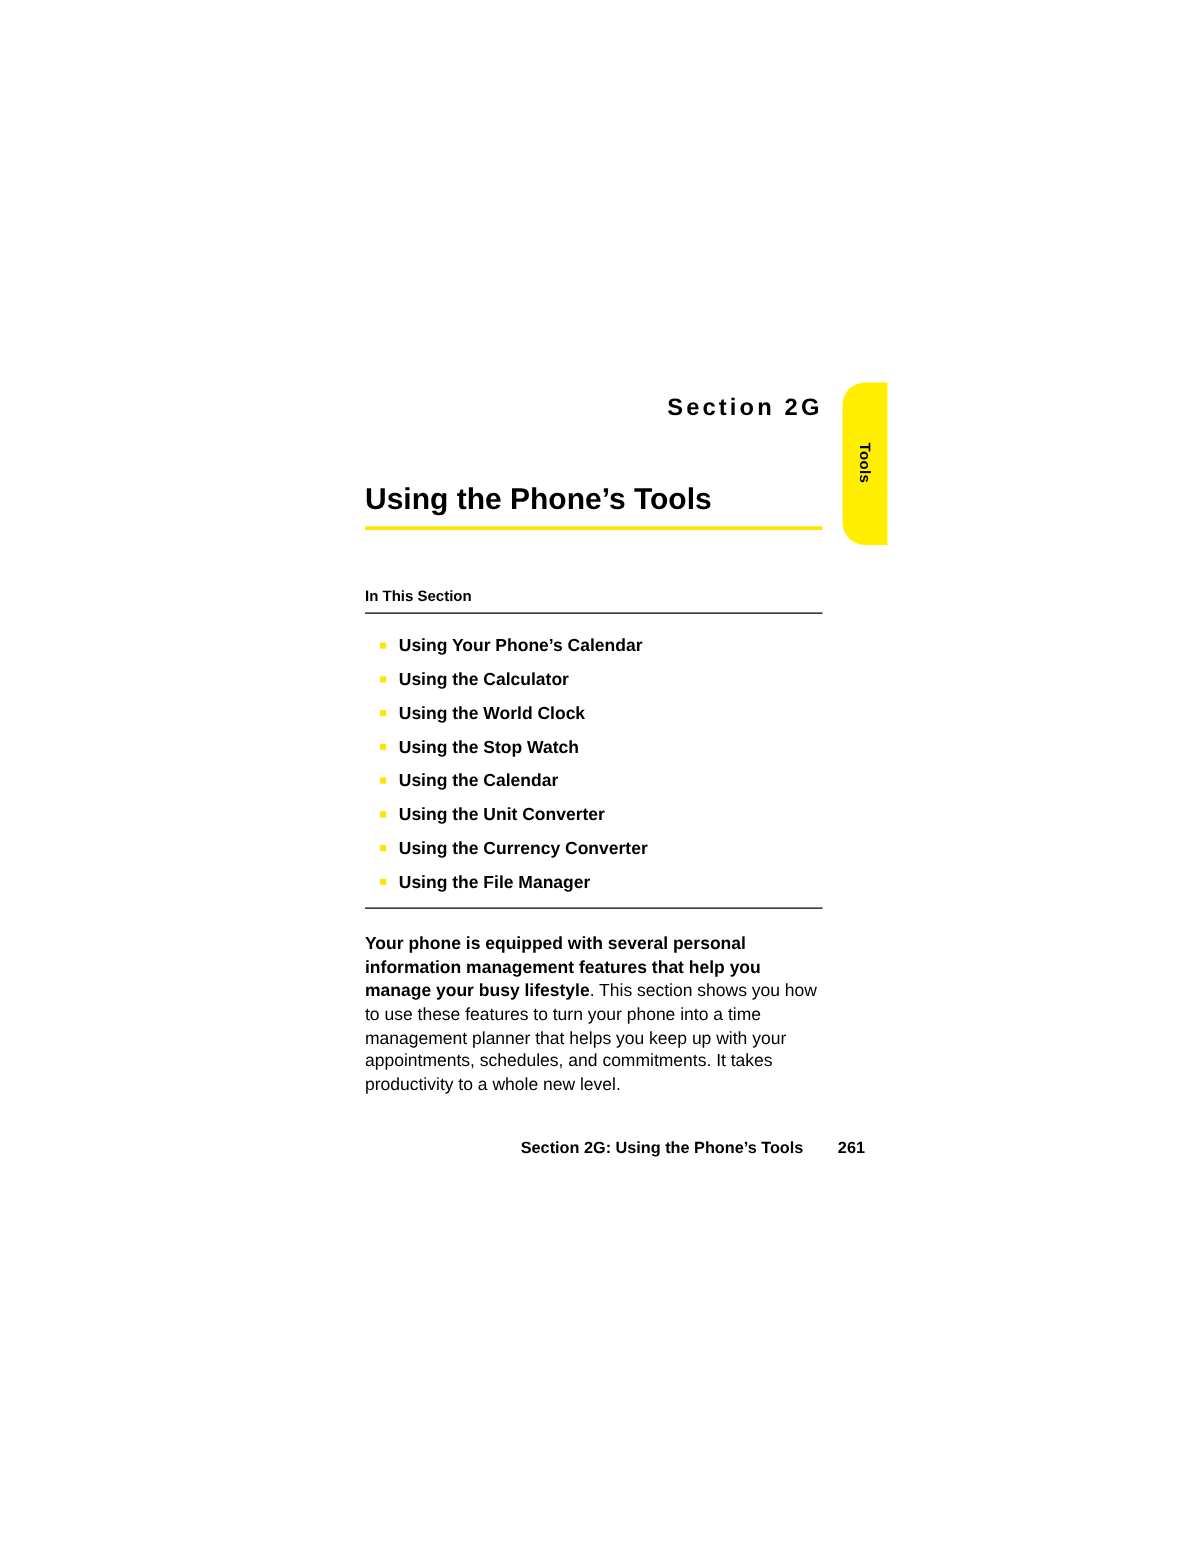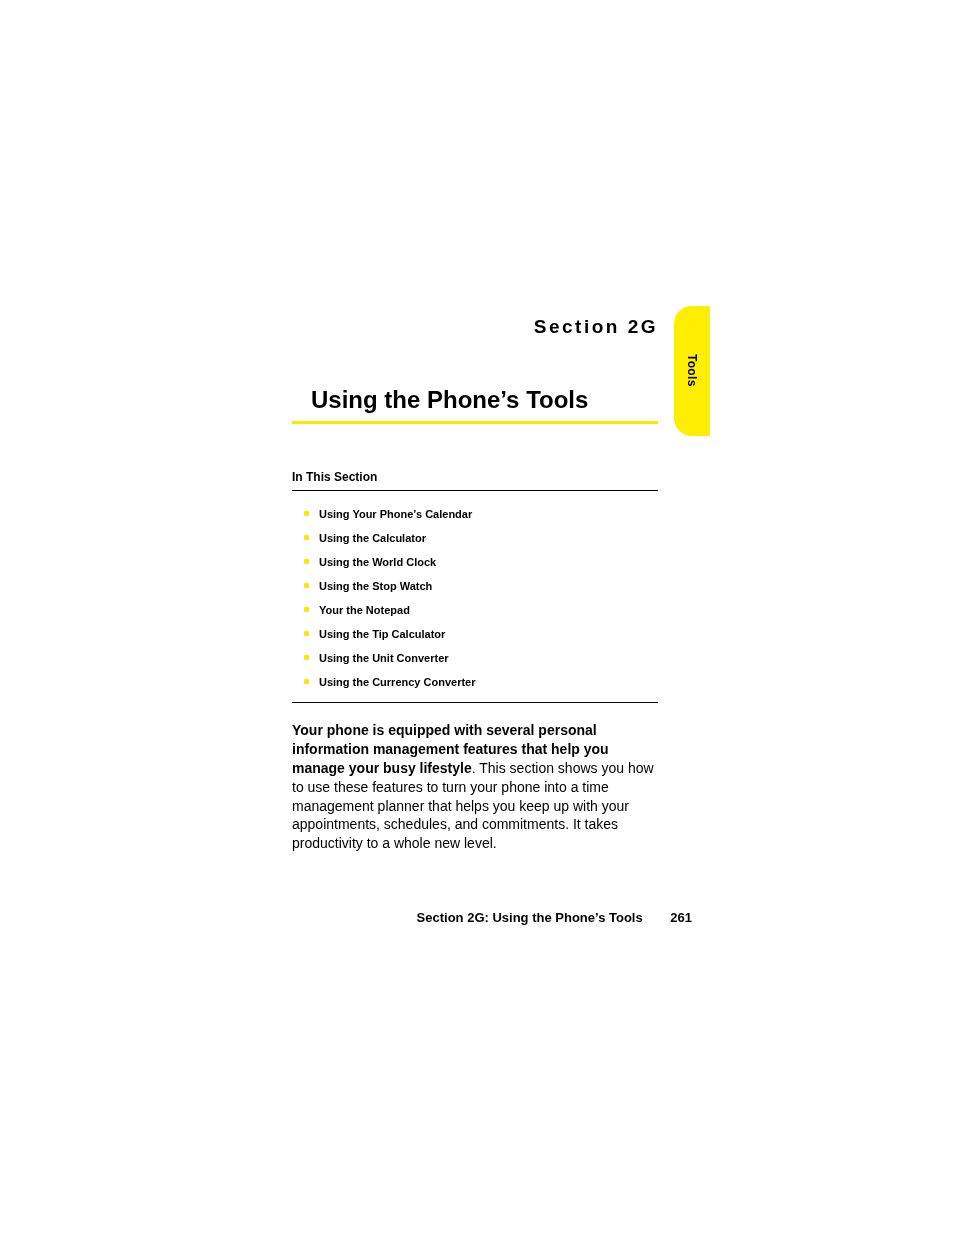--- a/index.html
+++ b/index.html
@@ -1,25 +1,25 @@
 <!DOCTYPE html>
 <html><head>
 <meta charset="utf-8">
 <style>
   * { margin: 0; padding: 0; box-sizing: border-box; }
   html, body { width: 954px; height: 1235px; background: #fff; font-family: "Myriad Pro", "Segoe UI", Arial, sans-serif; color: #000; }
   .page { position: relative; width: 954px; height: 878px; }
   .content { position: absolute; left: 292px; top: 316px; width: 366px; }
   .section-label { font-size: 19px; font-weight: 700; letter-spacing: 2.5px; text-align: right; margin-bottom: 48px; }
   .title-block { position: relative; margin-bottom: 46px; }
-  .title { font-size: 24px; font-weight: 700; padding-bottom: 10px; margin-left: 19px; }
+  .title { font-size: 24px; font-weight: 700; padding-bottom: 10px; }
   .title-underline { position: absolute; left: 0; right: 0; bottom: 0; height: 3px; background: #ffe600; }
   .subhead { font-size: 12px; font-weight: 700; padding-bottom: 6px; border-bottom: 1px solid #000; margin-bottom: 18px; }
   .toc { list-style: none; }
-  .toc li { display: flex; align-items: baseline; font-size: 11px; font-weight: 700; line-height: 1; margin: 0 0 13px 12px; text-align: right; }
+  .toc li { display: flex; align-items: baseline; font-size: 14px; font-weight: 700; line-height: 1; margin: 0 0 13px 12px; text-align: right; }
   .toc li .bullet { display: inline-block; width: 5px; height: 5px; background: #ffe600; border-radius: 1px; margin-right: 10px; flex: 0 0 auto; position: relative; top: -2px; }
   .divider { border: none; border-top: 1px solid #000; margin: 14px 0 18px 0; }
   .para { font-size: 14px; line-height: 1.35; }
   .para .bold { font-weight: 700; }
   .footer { position: absolute; left: 292px; width: 400px; top: 910px; font-size: 13px; text-align: right; }
   .footer .ftitle { font-weight: 700; }
   .footer .pnum { font-weight: 700; margin-left: 24px; }
   .tab { position: absolute; top: 306px; left: 674px; width: 36px; height: 130px; background: #ffee00; border-top-left-radius: 18px; border-bottom-left-radius: 18px; display: flex; align-items: flex-start; justify-content: center; padding-top: 48px; }
   .tab span { writing-mode: vertical-rl; font-size: 12px; font-weight: 700; letter-spacing: 0.3px; }
 </style>
@@ -55,33 +55,33 @@
       <li>
           <span class="bullet"></span>
           <span>Using the World Clock</span>
         </li>
       <li>
           <span class="bullet"></span>
           <span>Using the Stop Watch</span>
         </li>
       <li>
           <span class="bullet"></span>
-          <span>Your the Notepad</span>
-        </li>
-      <li>
-          <span class="bullet"></span>
-          <span>Using the Tip Calculator</span>
+          <span>Using the Calendar</span>
         </li>
       <li>
           <span class="bullet"></span>
           <span>Using the Unit Converter</span>
         </li>
       <li>
           <span class="bullet"></span>
           <span>Using the Currency Converter</span>
+        </li>
+      <li>
+          <span class="bullet"></span>
+          <span>Using the File Manager</span>
         </li>
     </ul>
 
     <hr class="divider">
 
     <p class="para">
       <span class="bold">Your phone is equipped with several personal information management features that help you manage your busy lifestyle</span><span>. This section shows you how to use these features to turn your phone into a time management planner that helps you keep up with your appointments, schedules, and commitments. It takes productivity to a whole new level.</span>
     </p>
 
   </div>

